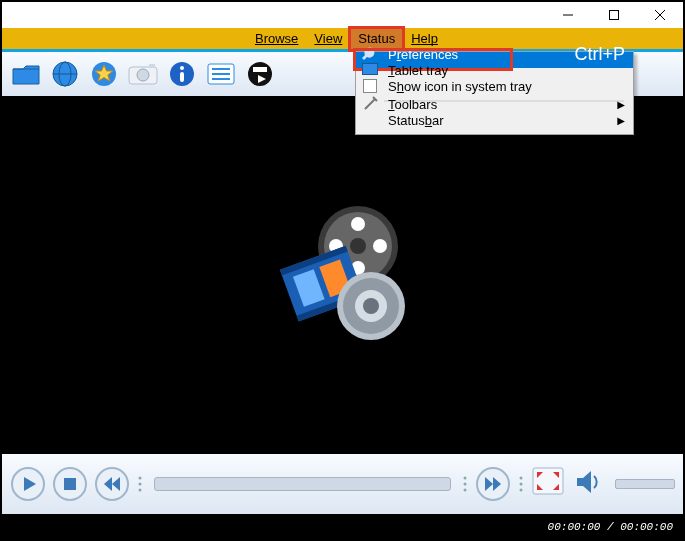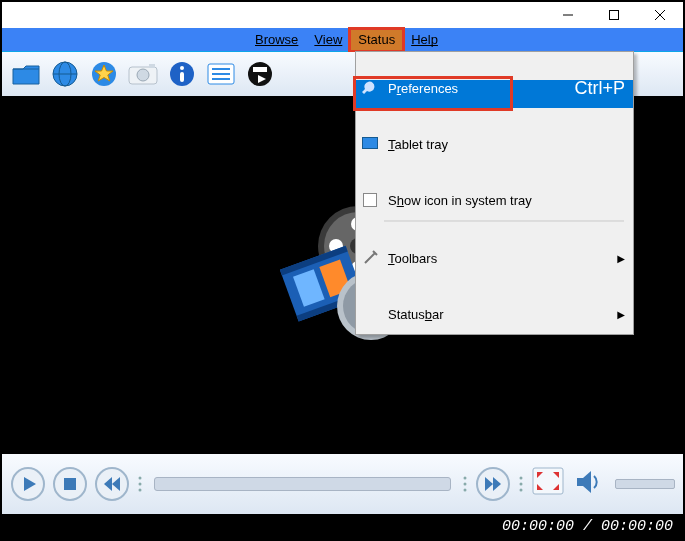--- a/index.html
+++ b/index.html
@@ -2,48 +2,48 @@
 <html><head>
 <meta charset="utf-8">
 <style>
   * { box-sizing: border-box; -webkit-user-select: none; user-select: none; }
   body { margin:0; padding:0; font-family: "Segoe UI", Tahoma, sans-serif; font-size:13px; background:#fff; }
   .app { width:685px; height:541px; position:relative; border:1px solid #000; background:#000; overflow:hidden;}
   
   .titlebar { position:absolute; left:1px; top:1px; right:1px; height:26px; background:#fff; display:flex; justify-content:flex-end; align-items:stretch; }
   .win-ctrl { width:46px; display:flex; align-items:center; justify-content:center; }
   
-  .menubar { position:absolute; left:1px; top:27px; right:1px; height:24px; background:#3b82f6; display:flex; padding-left:245px; align-items:center; border-bottom:1px solid #0ea5e9;}
+  .menubar { position:absolute; left:1px; top:27px; right:1px; height:24px; background:#eab308; display:flex; padding-left:245px; align-items:center; border-bottom:3px solid #0ea5e9;}
   .menuitem { padding:0 8px; line-height:22px; text-decoration:underline; text-decoration-skip-ink:none; color:#000; }
   .menuitem.u { text-decoration:none; }
   .menuitem.highlight { background:#d07a2a; outline:3px solid #e03a26; outline-offset:-1px; color:#000; text-decoration:none; }
   .menuitem span.uline { text-decoration:underline; }
   
   .toolbar { position:absolute; left:1px; top:51px; right:1px; height:44px; background:linear-gradient(#f8fbff,#dde7f3); display:flex; align-items:center; padding:0 6px; gap:3px;}
   .t-icon { width:36px; height:36px; display:flex; align-items:center; justify-content:center; border-radius:4px;}
   
   .video { position:absolute; left:1px; top:95px; right:1px; bottom:85px; background:#000; display:flex; align-items:center; justify-content:center;}
   
   .dropdown { position:absolute; left:354px; top:50px; width:279px; background:#f0f0f0; border:1px solid #a0a0a0; box-shadow:3px 3px 3px rgba(0,0,0,0.25);}
-  .dd-row { height:28px; display:flex; align-items:center; padding:0 8px 12px 4px; position:relative;margin-top:28px;}
+  .dd-row { height:16px; display:flex; align-items:center; padding:0 8px 12px 4px; position:relative;}
   .dd-row.selected { background:#0078d7; color:#fff; }
   .dd-row.selected.red-outline::after { content:""; position:absolute; left:-3px; right:120px; top:-4px; bottom:-3px; border:3px solid #e03a26; pointer-events:none;}
   .dd-icon { width:20px; height:20px; margin-right:8px; display:flex; align-items:center; justify-content:center;}
   .dd-label { flex:1; }
   .dd-label .ul { text-decoration:underline; }
   .dd-short { color:inherit; font-size:18px; }
   .dd-arrow { font-size:10px; margin-left:auto; }
   .dd-sep { margin-left:28px;}
   
   .controls { position:absolute; left:1px; right:1px; bottom:26px; height:60px; background:linear-gradient(#f8fbff,#dde7f3); display:flex; align-items:center; padding:0 8px; gap:6px;}
   .pbtn { width:36px; height:36px; }
   .seek { flex:1; height:14px; background:#cfd9e6; border:1px solid #a8b4c4; border-radius:3px; margin:0 4px;}
   .vol { width:60px; height:10px; background:#cfd9e6; border:1px solid #a8b4c4; border-radius:2px;}
   
-  .status { position:absolute; left:1px; right:1px; bottom:1px; height:25px; background:#000; color:#fff; display:flex; align-items:center; justify-content:flex-end; padding-right:10px; font-family:"Courier New", monospace; font-style:italic; font-size:15px;}
+  .status { position:absolute; left:1px; right:1px; bottom:1px; height:25px; background:#000; color:#fff; display:flex; align-items:center; justify-content:flex-end; padding-right:10px; font-family:"Courier New", monospace; font-style:italic; font-size:11px;}
   svg { display:block; }
 </style>
 </head>
 <body>
 <div class="app">
 
   <div class="titlebar">
     <div class="win-ctrl">
       <svg width="10" height="10">
           <line x1="0" y1="5" x2="10" y2="5" stroke="#000" stroke-width="1"></line>

